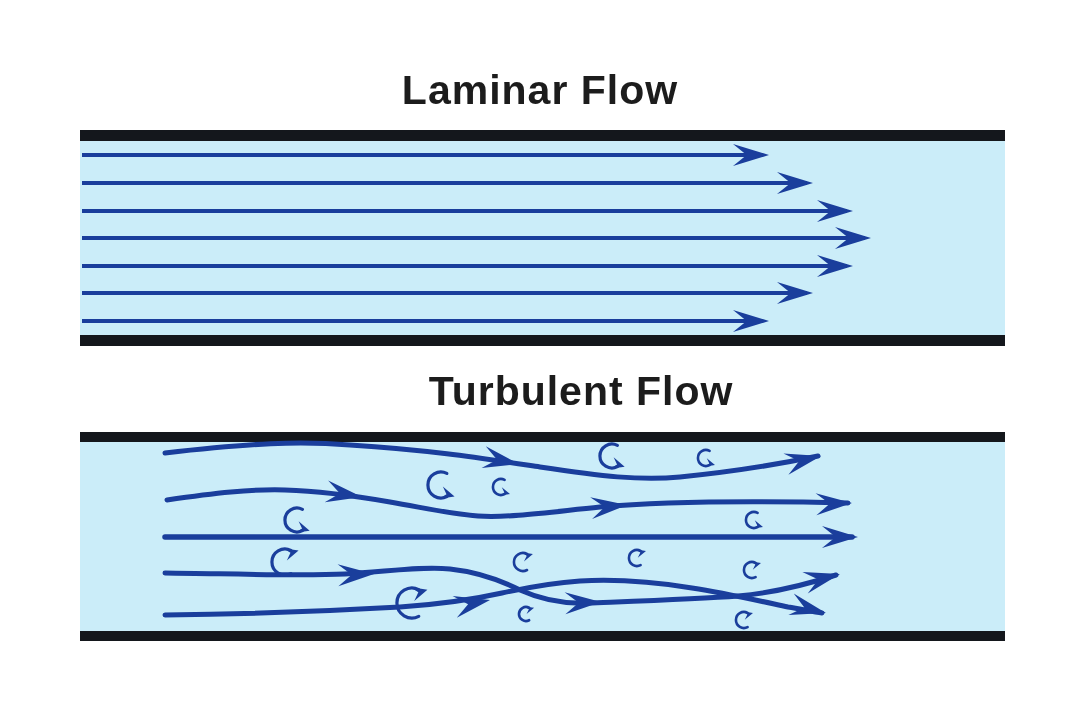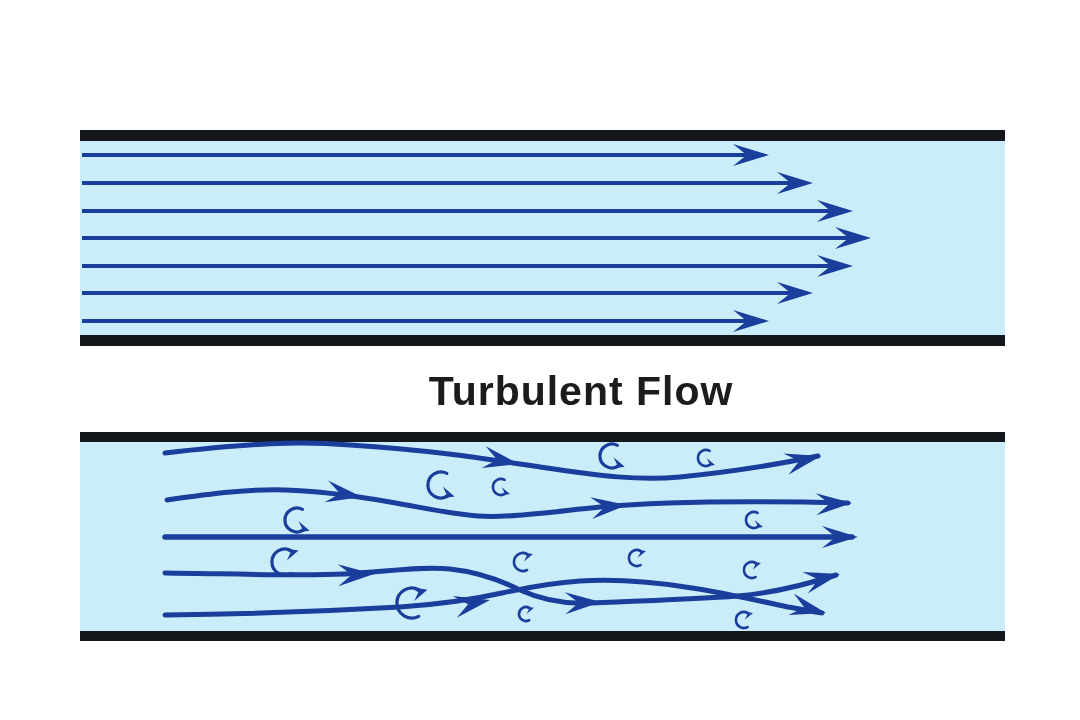--- a/index.html
+++ b/index.html
@@ -11,20 +11,21 @@
     font-size:41px;line-height:41px;color:#1c1c1c;letter-spacing:1px;
   }
   #laminar-title{top:70px;}
   #turbulent-title{top:371px;margin-left:41px;}
   #diagram-svg{position:absolute;left:0;top:0;}
 </style>
 </head>
 <body>
 
 <div id="stage">
+  <div class="title" id="laminar-title">Laminar Flow</div>
   <div class="title" id="turbulent-title">Turbulent Flow</div>
 <svg id="diagram-svg" width="1080" height="720" viewBox="0 0 1080 720">
       <rect x="80" y="141" width="925" height="194" fill="#cbedf9"></rect>
       <rect x="80" y="130" width="925" height="11" fill="#14171c"></rect>
       <rect x="80" y="335" width="925" height="11" fill="#14171c"></rect>
       <line x1="82" y1="155" x2="763" y2="155" stroke="#1a3e9c" stroke-width="4"></line>
       <path d="M 0 0 L -36 -11 L -22.32 0 L -36 11 Z" transform="translate(769 155) rotate(0)" fill="#1a3e9c"></path>
       <line x1="82" y1="183" x2="807" y2="183" stroke="#1a3e9c" stroke-width="4"></line>
       <path d="M 0 0 L -36 -11 L -22.32 0 L -36 11 Z" transform="translate(813 183) rotate(0)" fill="#1a3e9c"></path>
       <line x1="82" y1="211" x2="847" y2="211" stroke="#1a3e9c" stroke-width="4"></line>

